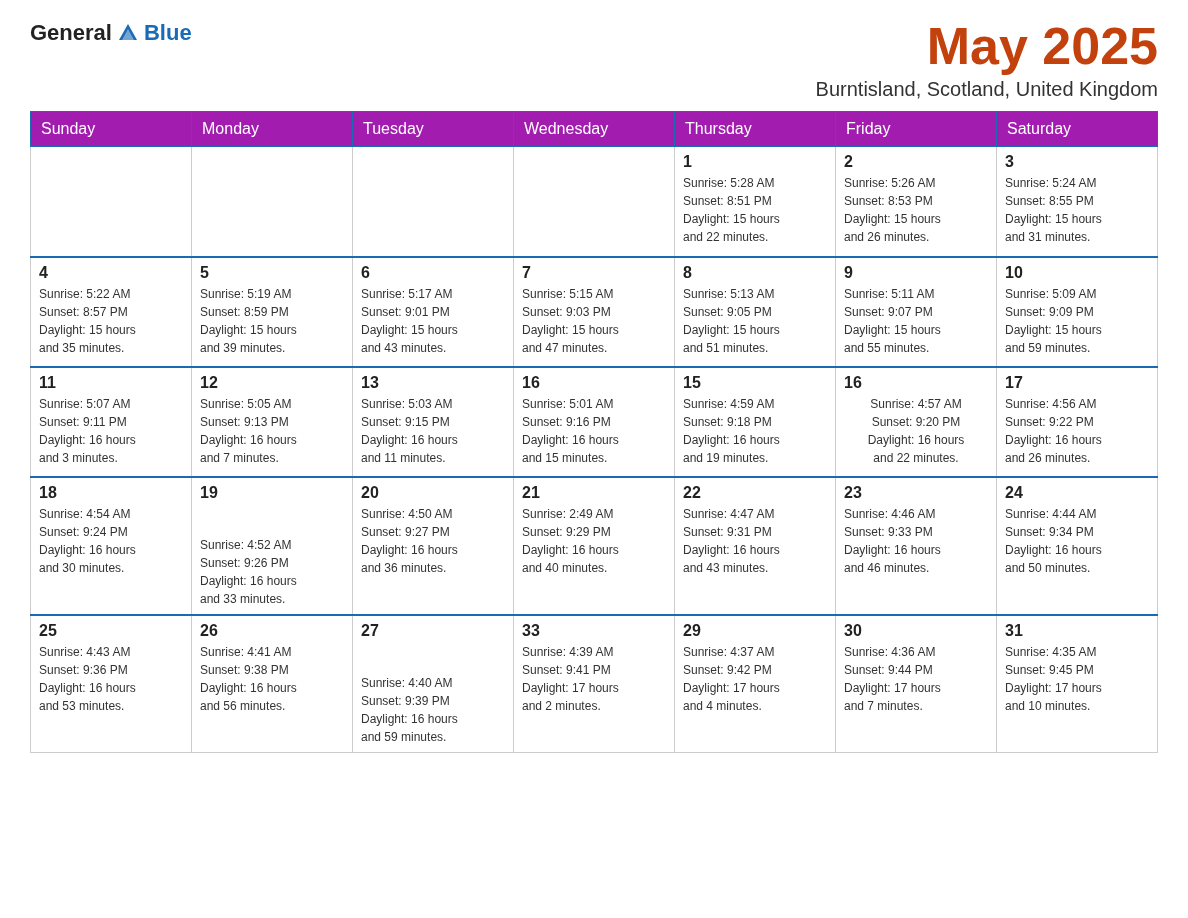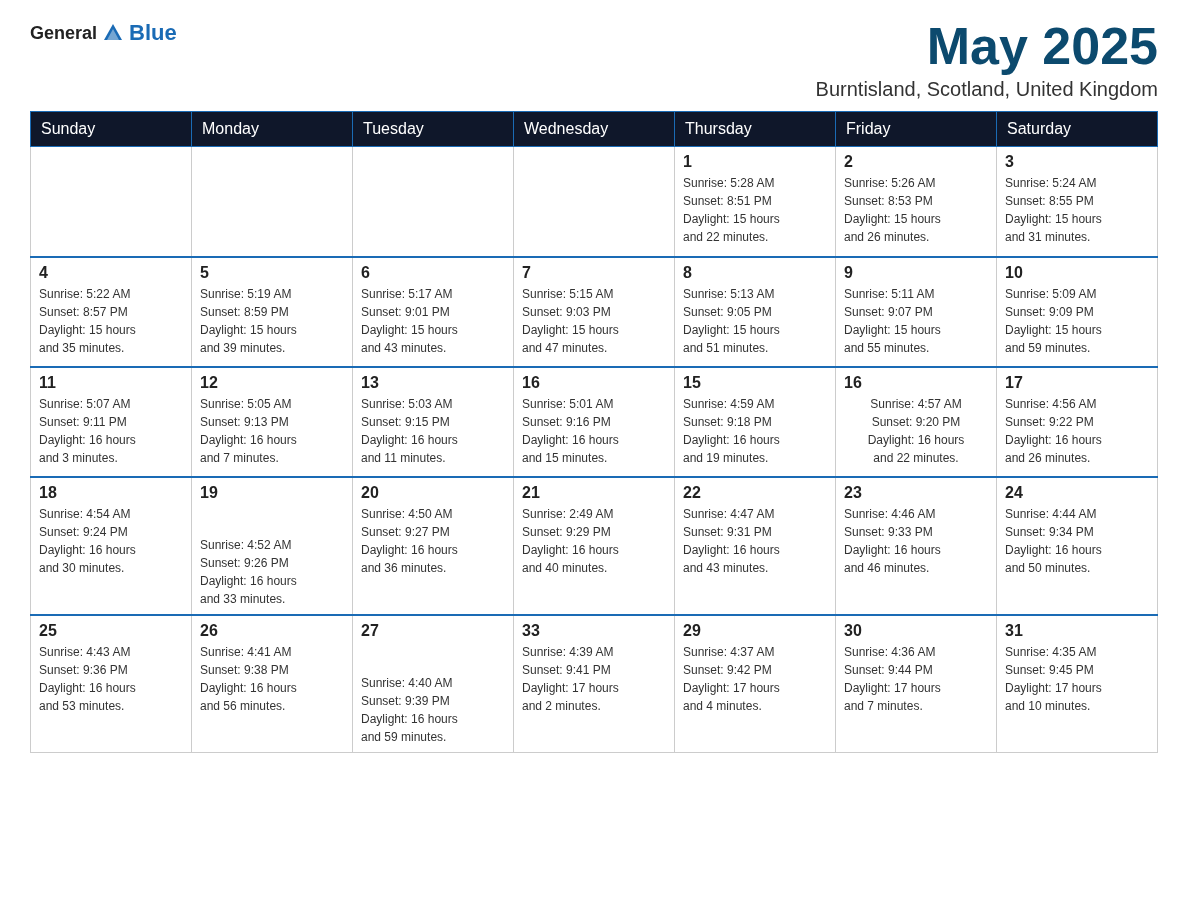--- a/index.html
+++ b/index.html
@@ -20,35 +20,35 @@
       display: flex;
       align-items: center;
       gap: 4px;
     }
     .title-section {
       text-align: right;
     }
     .month-title {
       font-size: 52px;
       font-weight: bold;
-      color: #0c4a6e;
+      color: #c2410c;
       line-height: 1;
     }
     .location {
       font-size: 20px;
       color: #333;
       margin-top: 6px;
     }
     .calendar {
       width: 100%;
       border-collapse: collapse;
       margin-top: 10px;
     }
     .calendar th {
-      background-color: #0f172a;
+      background-color: #a21caf;
       color: #fff;
       font-size: 16px;
       font-weight: normal;
       padding: 8px 10px;
       text-align: left;
       border: 1px solid #1a6bb5;
     }
     .calendar td {
       vertical-align: top;
       border: 1px solid #ccc;
@@ -74,21 +74,21 @@
     }
     .row-border td {
       border-top: 2px solid #1a6bb5;
     }
   </style>
 </head>
 <body>
 
 <div class="header">
   <div class="logo">
-    <span style="font-size:18px;font-weight:bold;color:#222;">General</span>
+    <span style="font-size:22px;font-weight:bold;color:#222;">General</span>
     <svg width="22" height="22" viewBox="0 0 22 22" style="margin:0 1px;">
       <polygon points="11,2 20,18 2,18" fill="#1a6bb5"></polygon>
       <polygon points="11,7 17,18 5,18" fill="#fff" opacity="0.4"></polygon>
     </svg>
     <span style="font-size:22px;font-weight:bold;color:#1a6bb5;">Blue</span>
   </div>
   <div class="title-section">
     <div class="month-title">May 2025</div>
     <div class="location">Burntisland, Scotland, United Kingdom</div>
   </div>

